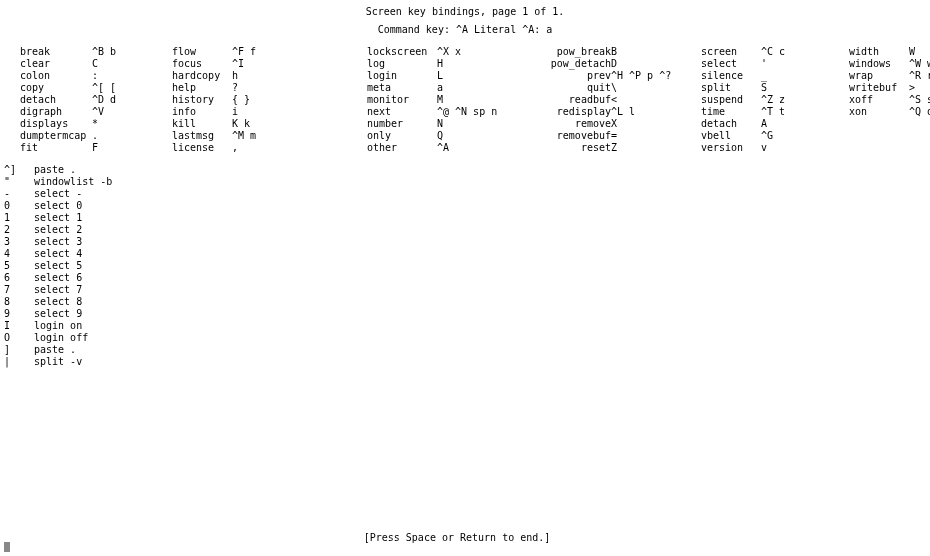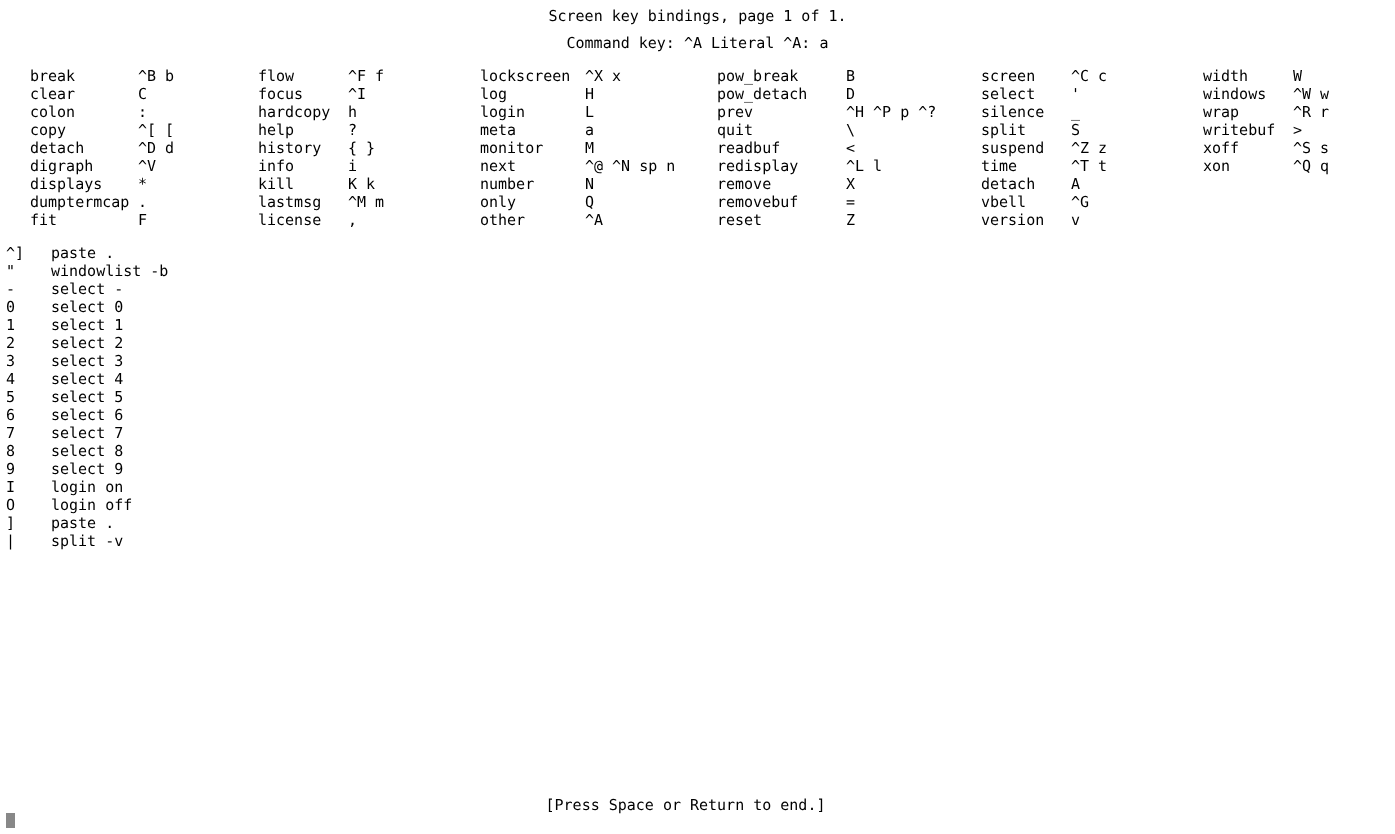--- a/index.html
+++ b/index.html
@@ -34,22 +34,22 @@
     .row {
       display: flex;
       height: 12px;
     }
     .cmd { display: inline-block; }
     .key { display: inline-block; }
 
     
     .c1 .cmd { width: 72px; } .c1 .key { width: 80px; }
     .c2 .cmd { width: 60px; } .c2 .key { width: 88px; }
-    .c3 .cmd { width: 70px; } .c3 .key { width: 88px; }
-    .c4 .cmd { width: 86px; } .c4 .key { width: 90px; }
+    .c3 .cmd { width: 70px; margin-left: 47px; } .c3 .key { width: 88px; }
+    .c4 .cmd { width: 86px; text-align: right; } .c4 .key { width: 90px; }
     .c5 .cmd { width: 60px; } .c5 .key { width: 88px; }
     .c6 .cmd { width: 60px; } .c6 .key { width: 40px; }
 
     .extras {
       padding-left: 4px;
       margin-top: 10px;
     }
     .erow { display: flex; height: 12px; }
     .ekey { width: 30px; display: inline-block; }
     .ecmd { display: inline-block; text-align: right; }

